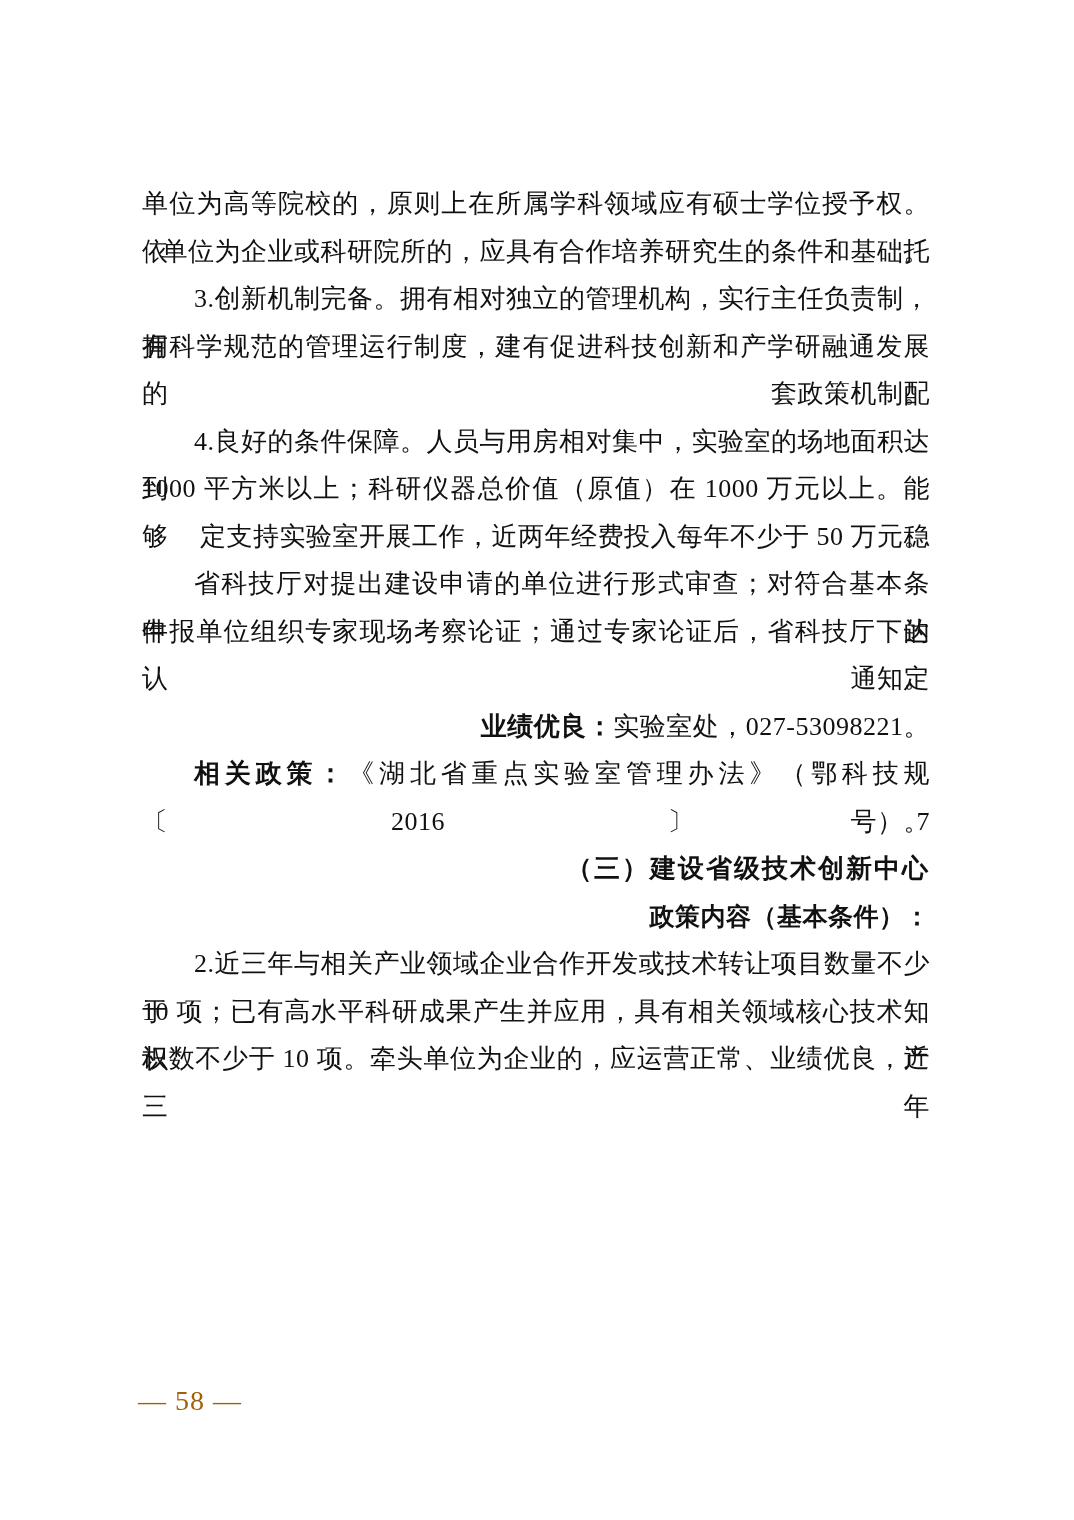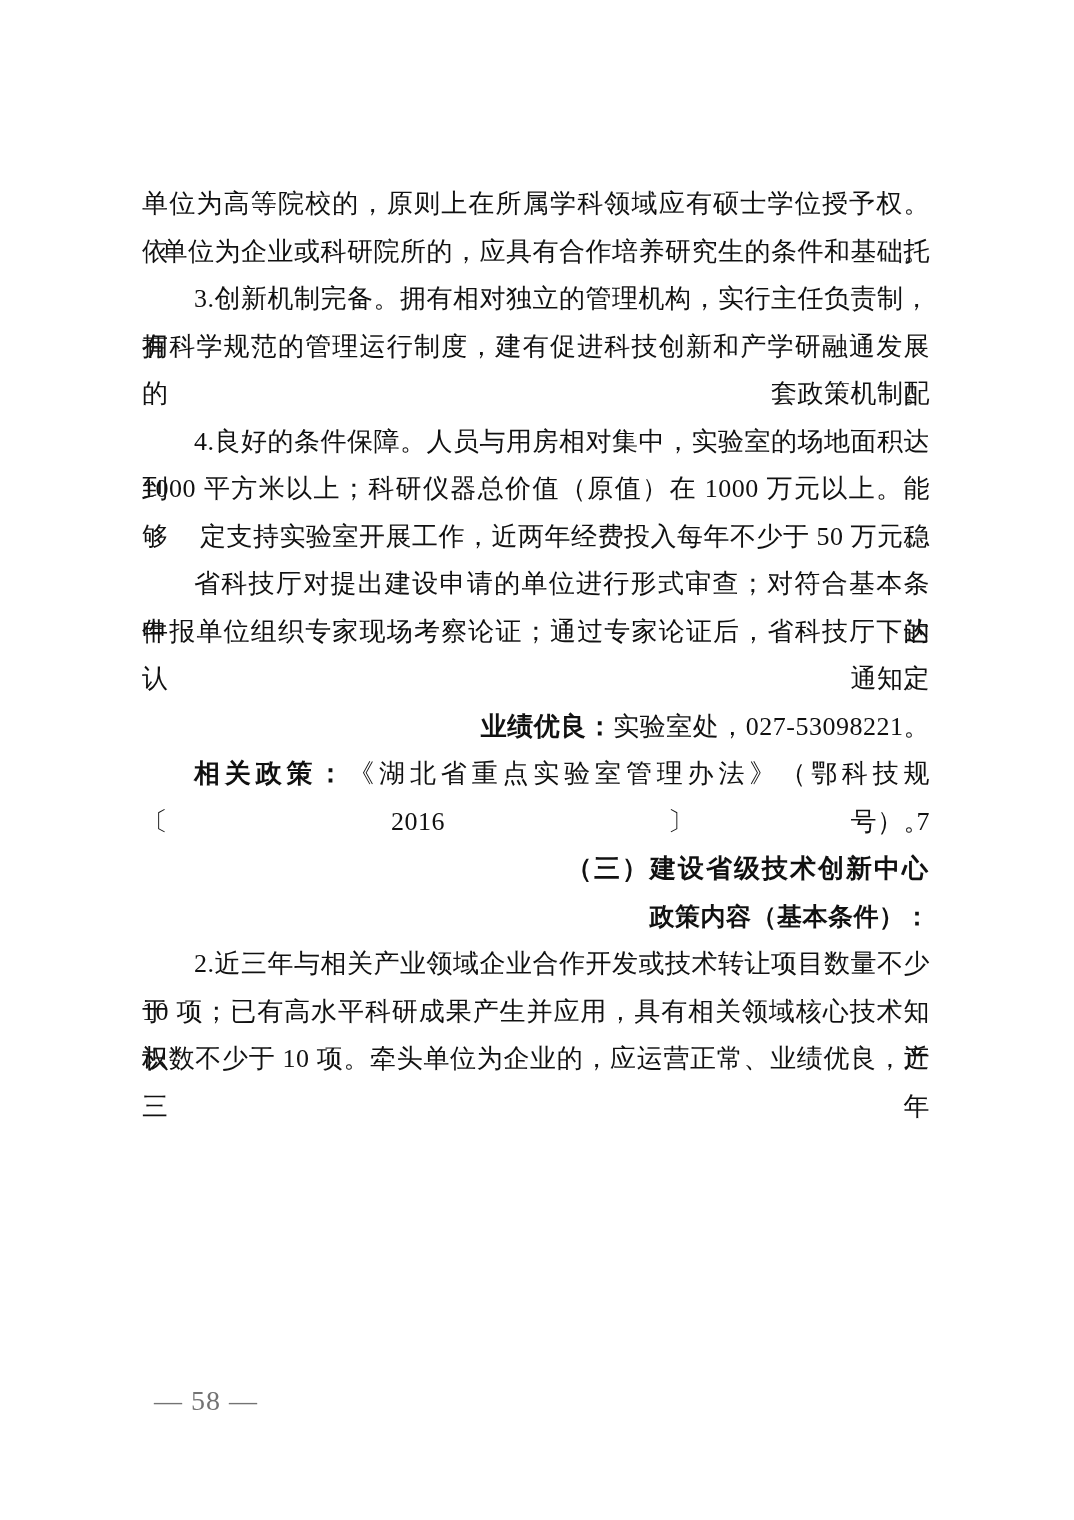--- a/index.html
+++ b/index.html
@@ -40,25 +40,25 @@
     font-weight: 700;
     font-family: "Liberation Sans", "DejaVu Sans", sans-serif;
     font-size: 25px;
   }
   .para-kaiti-heading .line {
     font-weight: 700;
     letter-spacing: 2px;
   }
   .footer {
     position: absolute;
-    left: 154px;
+    left: 138px;
     top: 1384px;
     font-size: 28px;
     line-height: 34px;
-    color: #737373;
+    color: #a16207;
     letter-spacing: 1px;
   }
 </style>
 </head>
 <body>
 
 <div class="page">
   <div class="doc-body" id="doc-body">
       <div class="paragraph para-body">
         <div class="line justify">单位为高等院校的，原则上在所属学科领域应有硕士学位授予权。依托</div>

